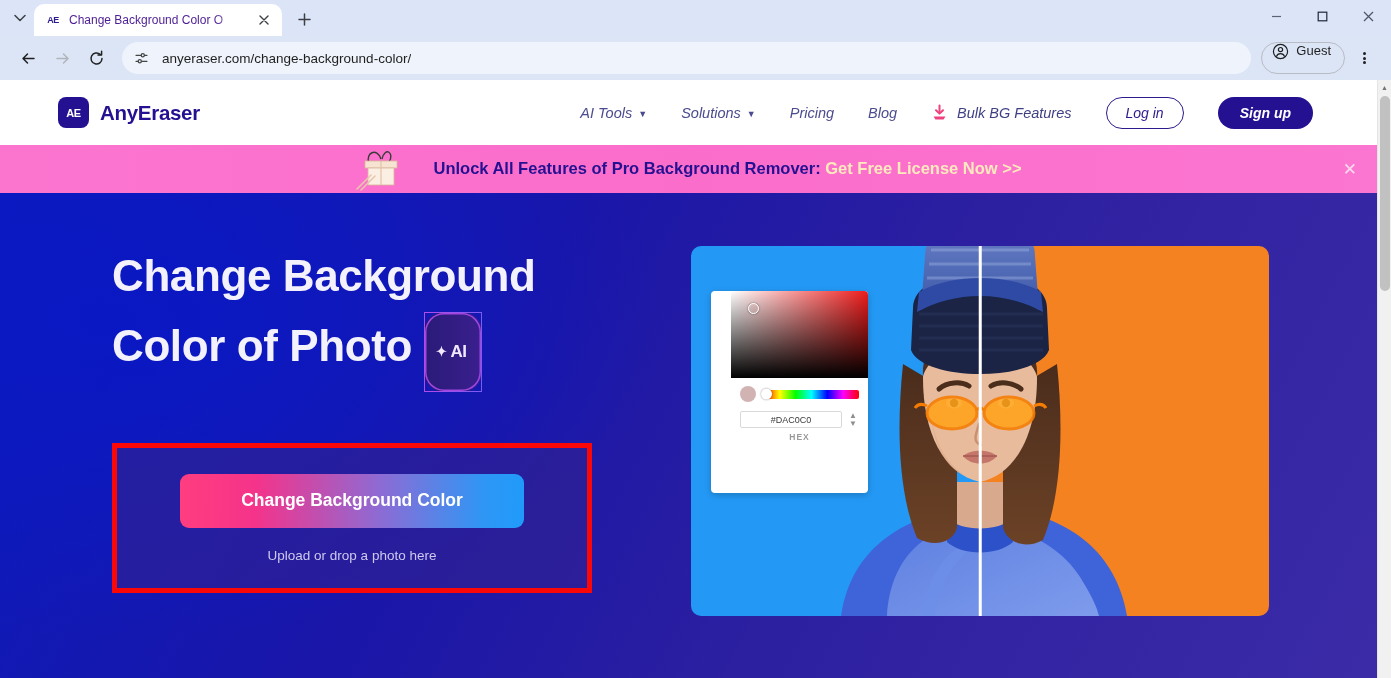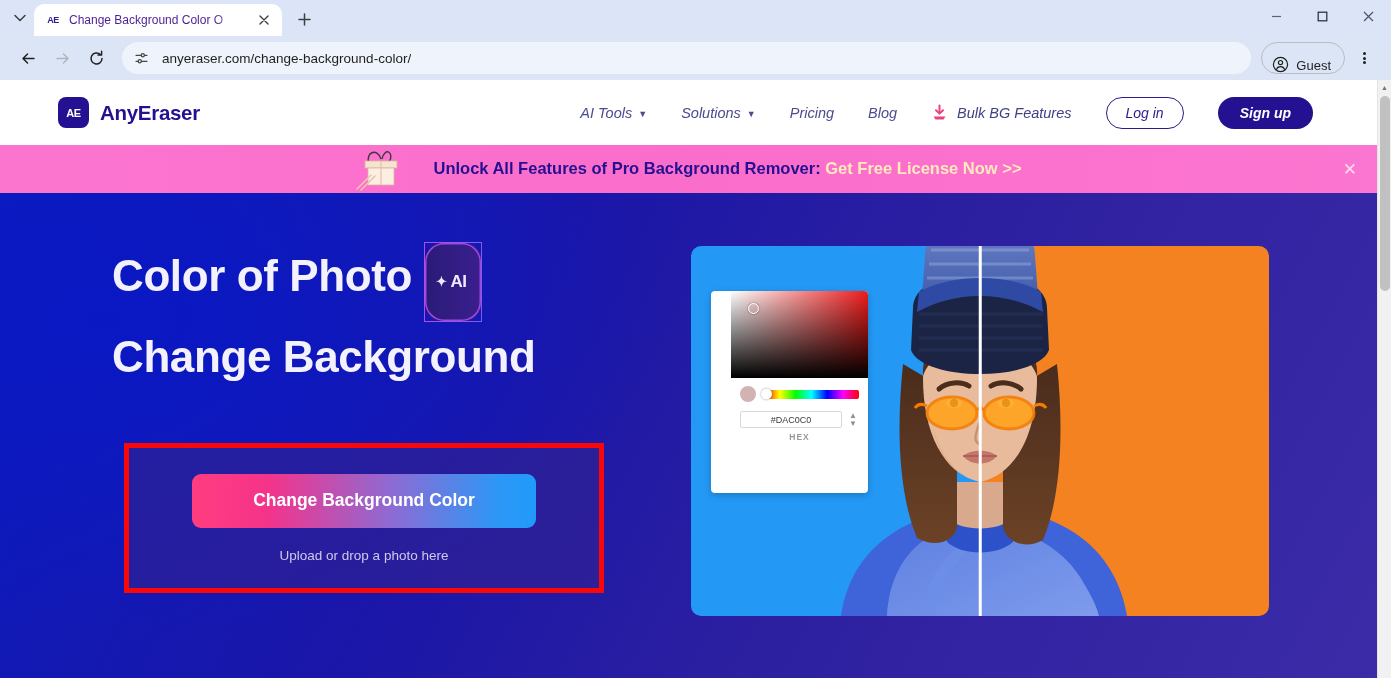--- a/index.html
+++ b/index.html
@@ -67,21 +67,21 @@
   }
   .omni-icon {
     width: 26px; height: 26px; border-radius: 50%; flex: 0 0 auto;
     display: flex; align-items: center; justify-content: center; color: #444746;
   }
   .omni-url {
     font-size: 13.5px; color: #1f1f1f; white-space: nowrap; overflow: hidden;
   }
   .guest {
     height: 32px; border: 1px solid #b8bcc4; border-radius: 16px;
-    display: flex; align-items: flex-end; gap: 7px; padding: 0 13px 0 10px;
+    display: flex; align-items: flex-start; gap: 7px; padding: 0 13px 0 10px;
     flex: 0 0 auto; color: #1f1f1f;
   }
   .guest-label { font-size: 13px; }
   .kebab {
     width: 30px; height: 32px; display: flex; align-items: center;
     justify-content: center; flex: 0 0 auto; color: #1f1f1f; margin-left: 2px;
   }
   .kebab i { width: 3px; height: 3px; border-radius: 50%; background: #1f1f1f; display: block; margin: 1.6px 0; }
 
   
@@ -153,21 +153,21 @@
     margin-left: 12px;
     padding: 4px 14px 4px 11px; border-radius: 20px;
     background: linear-gradient(90deg,#2a1b78,#3a1f8e);
     border: 1.6px solid; border-image: linear-gradient(90deg,#b44ae6,#7b5cf0) 1;
     border-radius: 20px;
     font-size: 17px; font-weight: 700; color: #f0e8ff;
     box-shadow: 0 0 0 1.5px #a345e0 inset;
   }
   .sparkle { font-size: 13px; color: #f3e9ff; }
   .redbox {
-    position: absolute; left: 124px; top: 250px; width: 480px; height: 150px;
+    position: absolute; left: 112px; top: 250px; width: 480px; height: 150px;
     border: 5px solid #fb0707; background: rgba(50,34,145,0.62);
   }
   .redbox-inner {
     width: 100%; height: 100%; display: flex; flex-direction: column;
     align-items: center; justify-content: center; gap: 20px;
   }
   .btn-cbc {
     width: 344px; height: 54px; border-radius: 9px;
     background: linear-gradient(92deg,#ff3d7f 0%, #f5338a 22%, #8d6bd4 58%, #2f96f5 88%, #1f9bfb 100%);
     color: #ffffff; font-size: 17.5px; font-weight: 700;
@@ -388,27 +388,27 @@
             <span class="cta">Get Free License Now &gt;&gt;</span>
           </div>
         </div>
         <div class="promo-close">✕</div>
       </div>
 
       <div class="hero">
 
         <div class="hero-left">
           <div class="h1">
+            <div>Change Background</div>
             <div>
               <span>Color of Photo</span><span class="aibadge">
                   <span class="sparkle">✦</span>
                   <span>AI</span>
                 </span>
             </div>
-            <div>Change Background</div>
           </div>
         </div>
 
         <div class="redbox">
           <div class="redbox-inner">
             <div class="btn-cbc">Change Background Color</div>
             <div class="drop-hint">Upload or drop a photo here</div>
           </div>
         </div>
 

